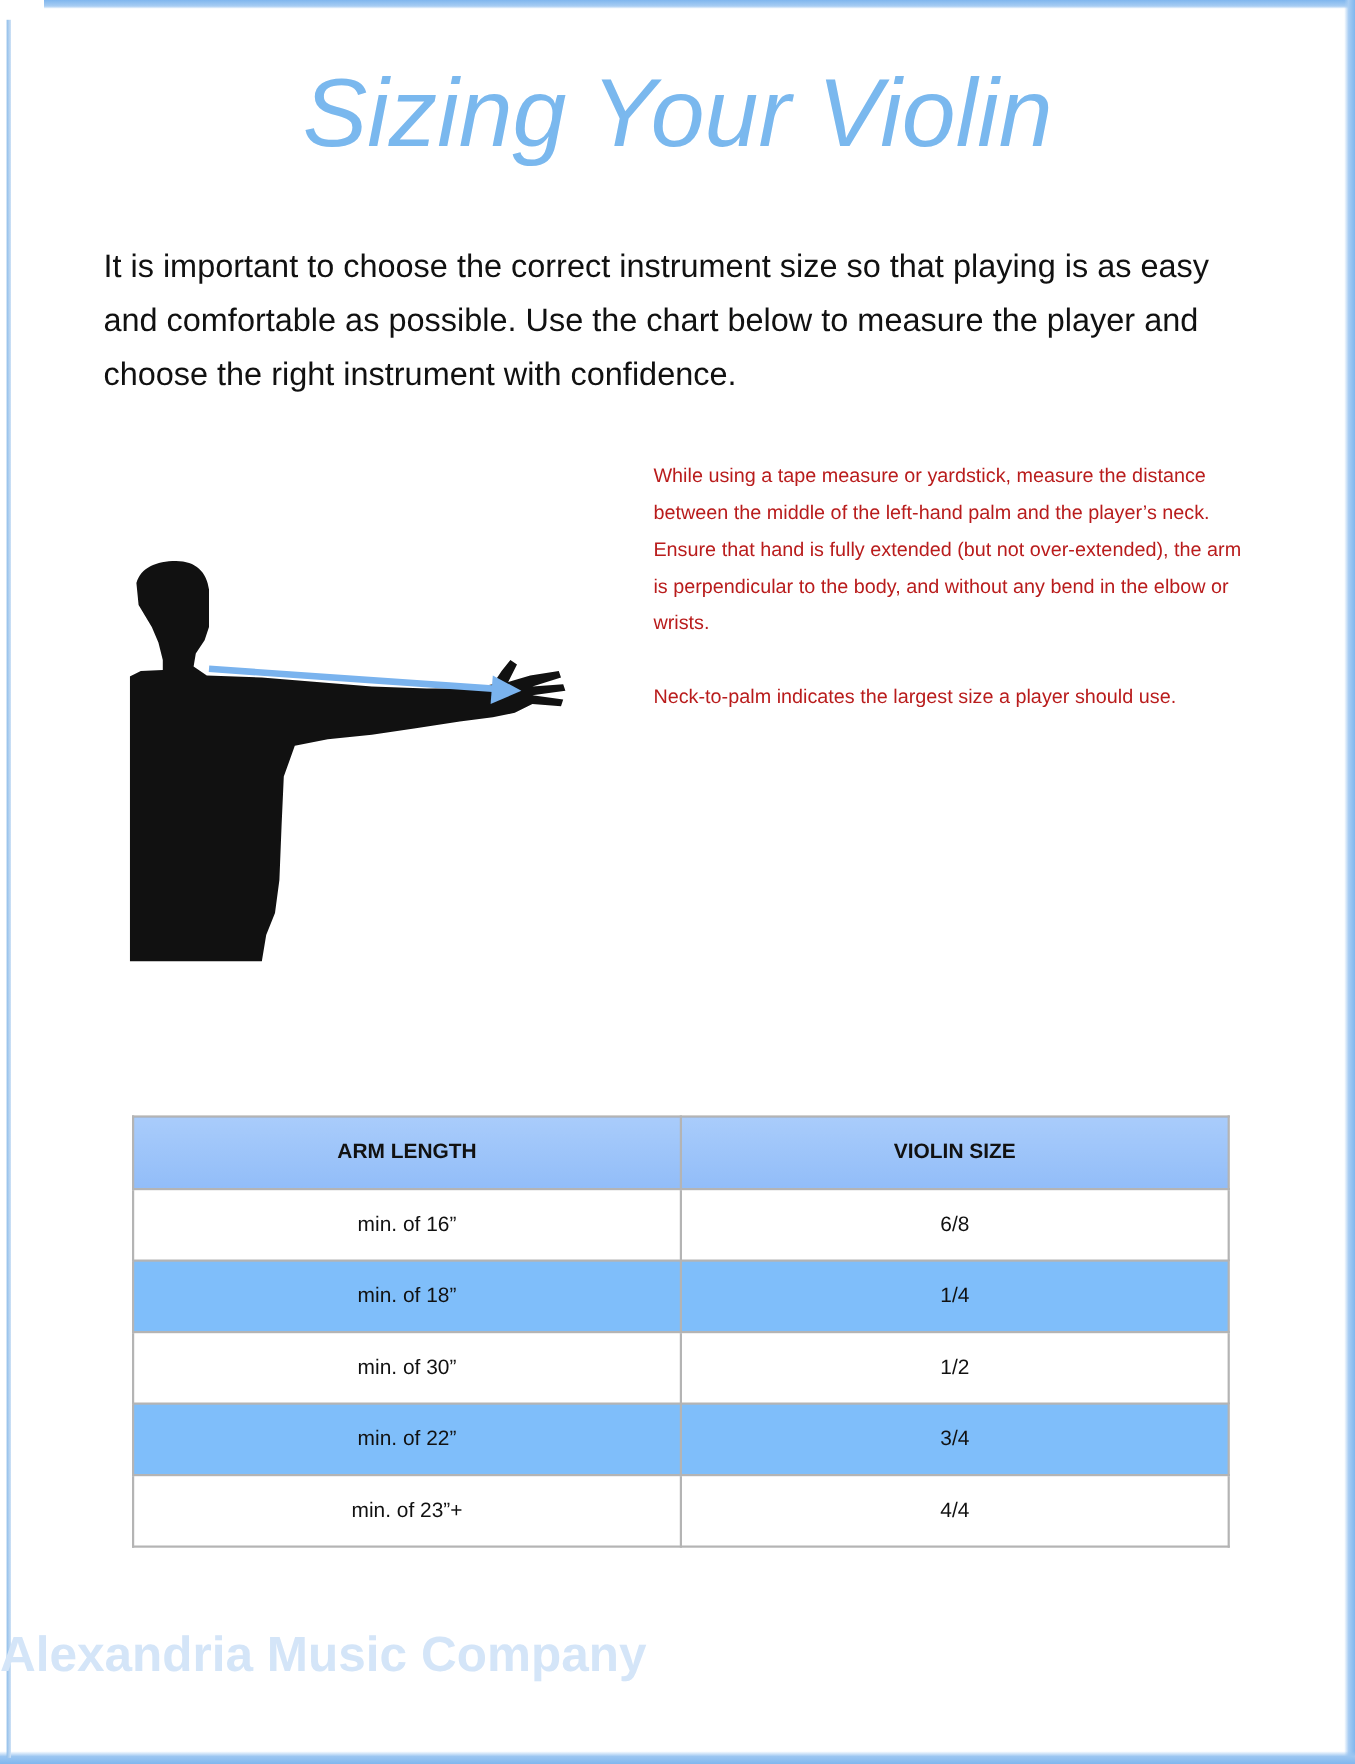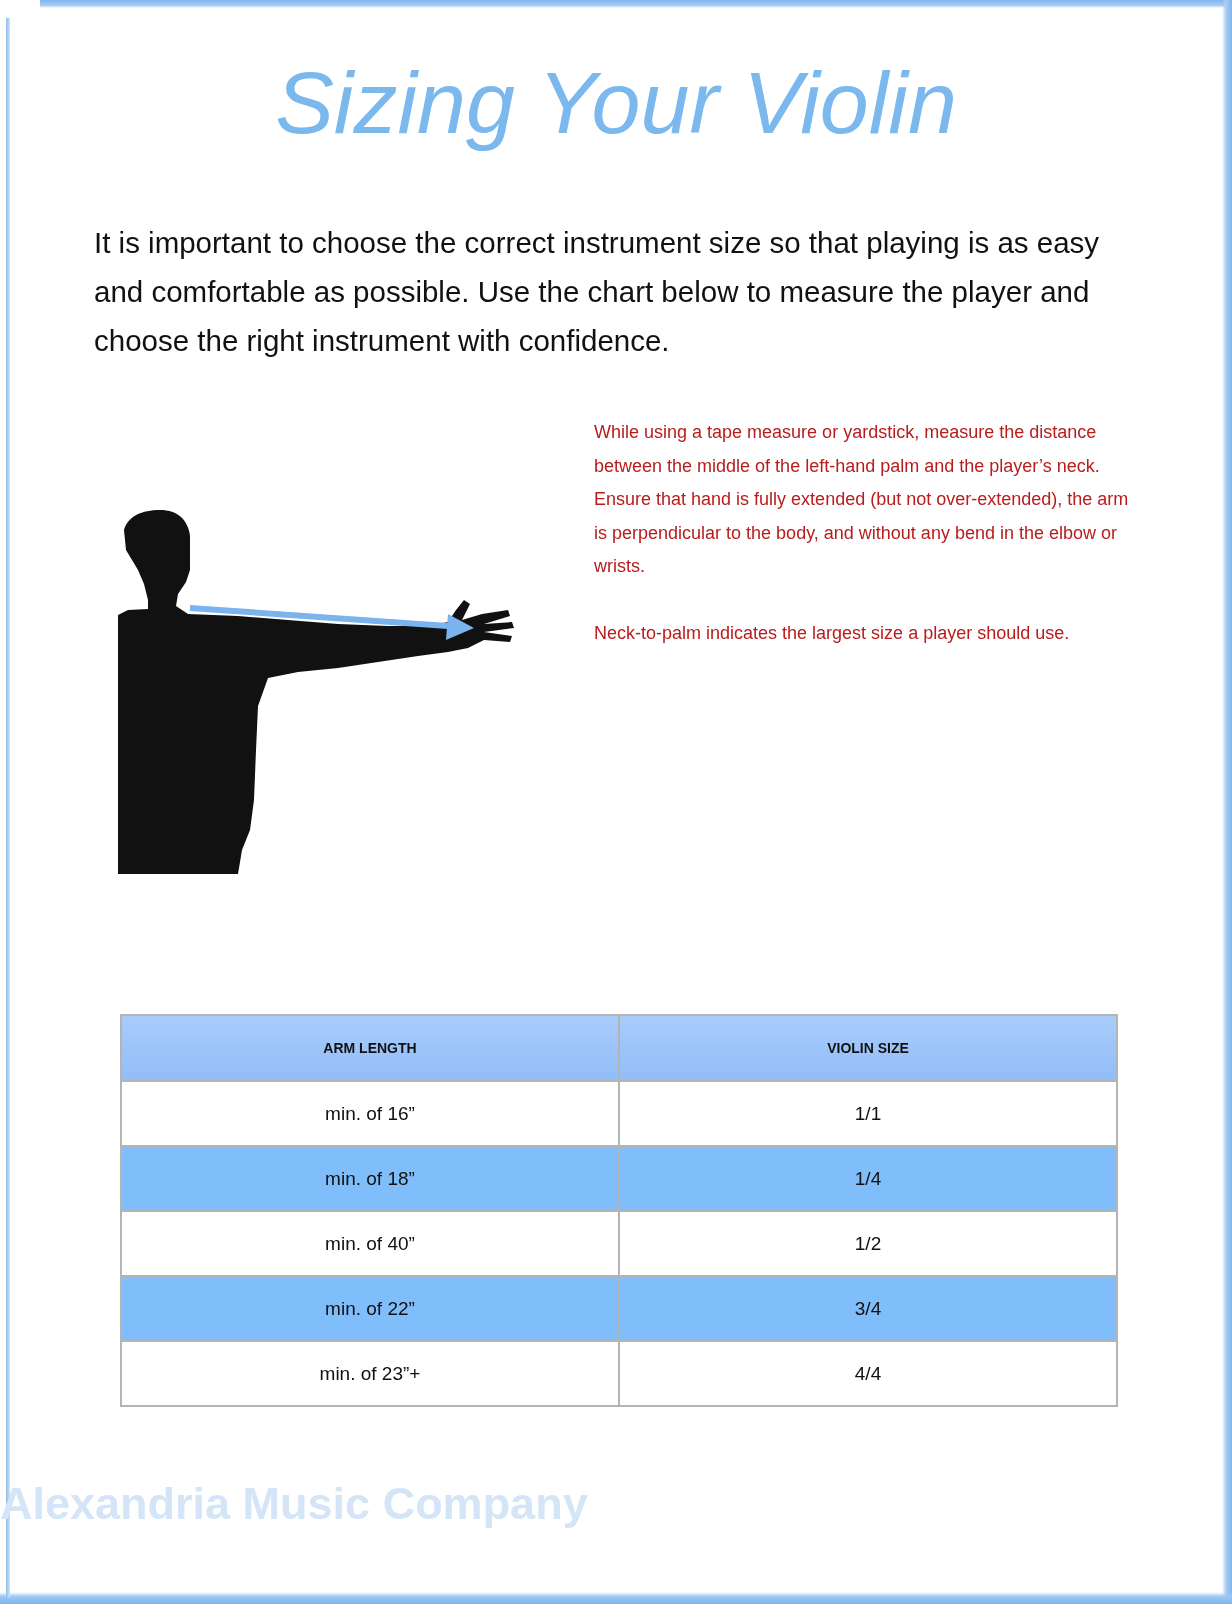--- a/index.html
+++ b/index.html
@@ -25,21 +25,21 @@
   .figure { position: absolute; left: 118px; top: 510px; width: 420px; height: 364px; }
   .instructions { position: absolute; left: 594px; top: 416px; width: 540px;
     font-size: 18px; line-height: 33.5px; color: #b91c1c; }
   .instructions p { margin: 0 0 33px 0; }
 
   table.sizes { position: absolute; left: 120px; top: 1014px; width: 998px;
     border-collapse: collapse; font-size: 19px; color: #111; }
   table.sizes th, table.sizes td { border: 2px solid #b4b4b4; text-align: center;
     height: 63px; padding: 0; width: 50%; }
   table.sizes th { background: linear-gradient(180deg, #a9ccfb 0%, #92bdf8 100%);
-    font-weight: bold; font-size: 14px; height: 64px; }
+    font-weight: bold; font-size: 19px; height: 64px; }
   table.sizes tr.alt td { background: #7fbefa; }
 
   .footer { position: absolute; left: 0; top: 1478px; width: 1180px; text-align: left;
     font-size: 45px; font-weight: bold; color: #d4e5f8; }
 </style>
 </head>
 <body>
 
 <div class="frame-top"></div>
 <div class="frame-right"></div>
@@ -75,28 +75,28 @@
 <table class="sizes">
   <thead>
     <tr>
       <th>ARM LENGTH</th>
       <th>VIOLIN SIZE</th>
     </tr>
   </thead>
   <tbody>
     <tr>
       <td>min. of 16”</td>
-      <td>1/1</td>
+      <td>6/8</td>
     </tr>
     <tr class="alt">
       <td>min. of 18”</td>
       <td>1/4</td>
     </tr>
     <tr>
-      <td>min. of 40”</td>
+      <td>min. of 30”</td>
       <td>1/2</td>
     </tr>
     <tr class="alt">
       <td>min. of 22”</td>
       <td>3/4</td>
     </tr>
     <tr>
       <td>min. of 23”+</td>
       <td>4/4</td>
     </tr>

